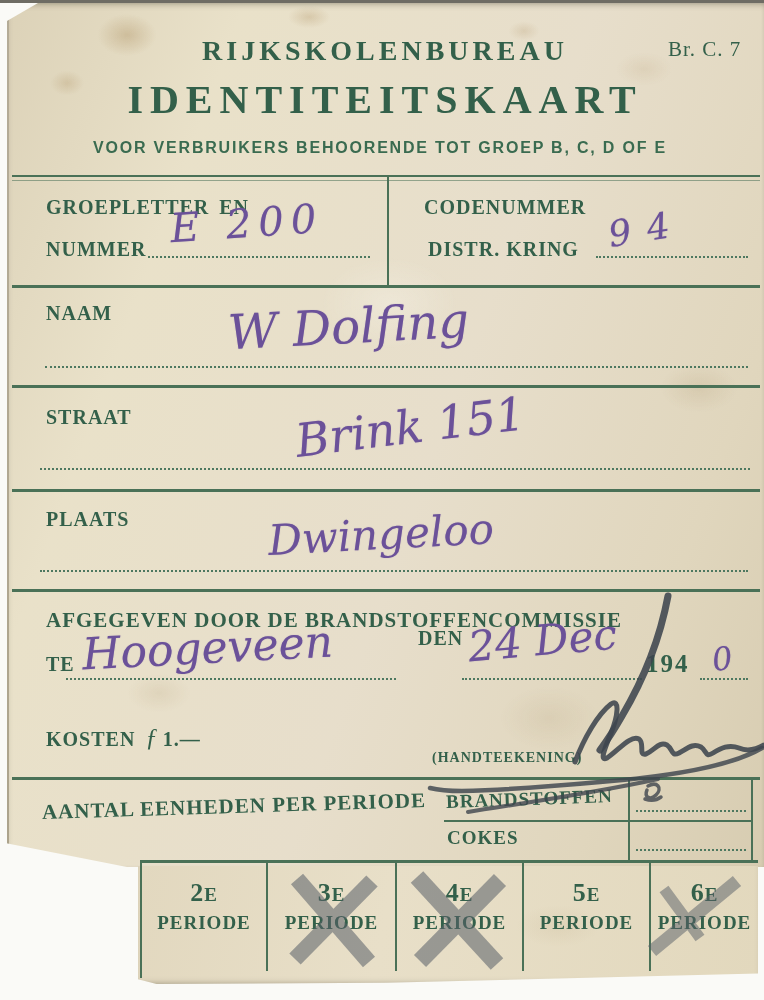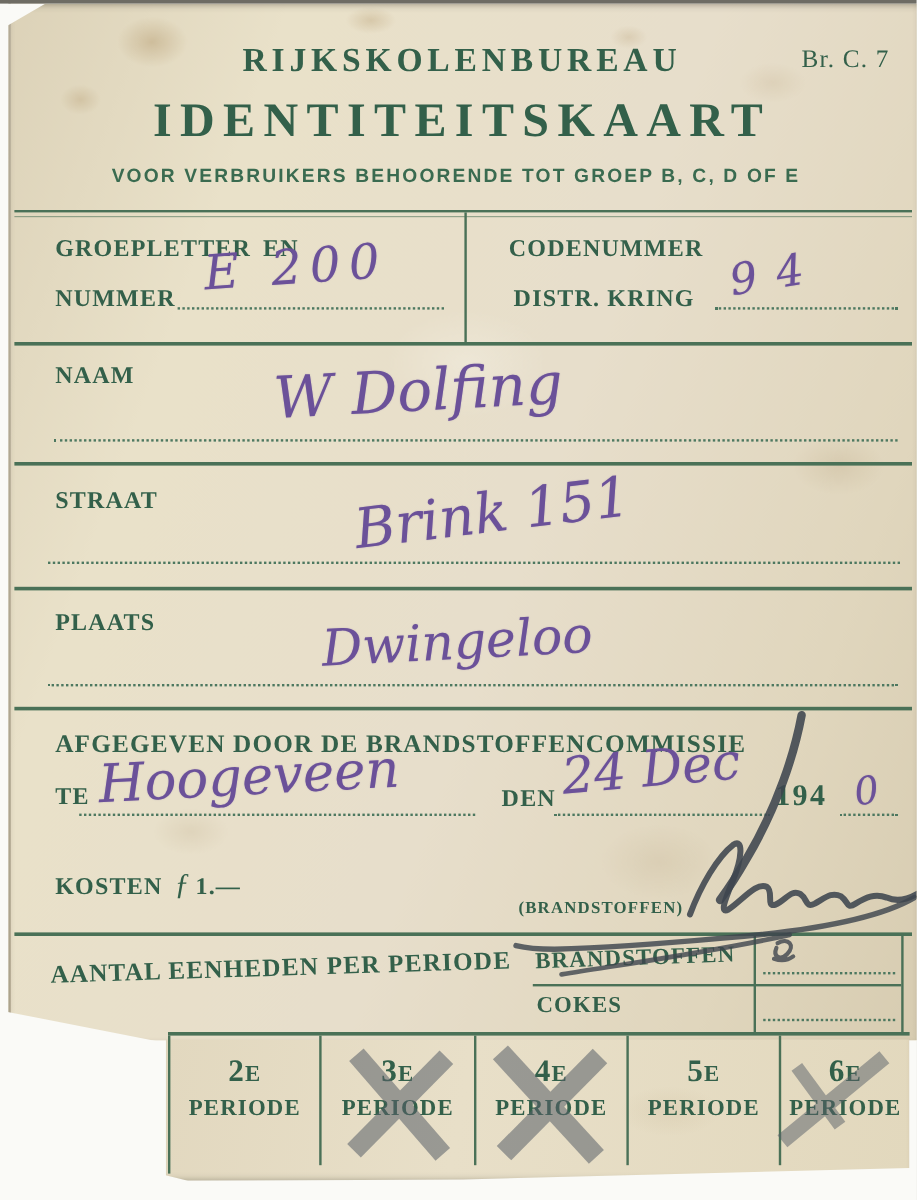--- a/index.html
+++ b/index.html
@@ -126,29 +126,29 @@
 
   <div class="pr lbl" style="left:46px;top:406px;">STRAAT</div>
   <div class="hw" style="left:295px;top:400px;font-size:46px;transform:rotate(-7deg);">Brink 151</div>
 
   <div class="pr lbl" style="left:46px;top:508px;">PLAATS</div>
   <div class="hw" style="left:268px;top:510px;font-size:42px;transform:rotate(-3deg);">Dwingeloo</div>
 
   <div class="pr lbl" style="left:46px;top:608px;font-size:21px;">AFGEGEVEN DOOR DE BRANDSTOFFENCOMMISSIE</div>
   <div class="pr lbl" style="left:46px;top:653px;">TE</div>
   <div class="hw" style="left:82px;top:622px;font-size:44px;transform:rotate(-3deg);">Hoogeveen</div>
-  <div class="pr lbl" style="left:418px;top:655px;">DEN</div>
+  <div class="pr lbl" style="left:418px;top:627px;">DEN</div>
   <div class="hw" style="left:468px;top:616px;font-size:42px;transform:rotate(-5deg);">24 Dec</div>
   <div class="pr yr" style="left:646px;top:650px;">194</div>
   <div class="hw" style="left:712px;top:640px;font-size:32px;transform:rotate(-8deg);">0</div>
 
   <div class="pr lbl" style="left:46px;top:724px;">
     <span>KOSTEN</span><span class="flor">ƒ</span><span>1.—</span>
   </div>
-  <div class="pr hand-lbl" style="left:432px;top:750px;">(BRANDSTOFFEN)</div>
+  <div class="pr hand-lbl" style="left:432px;top:750px;">(HANDTEEKENING)</div>
 
   <div class="pr lbl" style="left:42px;top:800px;font-size:21px;transform:rotate(-1.8deg);transform-origin:left center;">AANTAL EENHEDEN PER PERIODE</div>
   <div class="pr lbl" style="left:446px;top:788px;font-size:19px;transform:rotate(-2deg);">BRANDSTOFFEN</div>
   <div class="pr lbl" style="left:447px;top:827px;font-size:19px;">COKES</div>
 
   <div class="cell" style="left:142px;width:124px;">
     <div class="num"><span>2</span><span class="sfx">E</span></div>
     <div class="word">PERIODE</div>
   </div>
   <div class="cell" style="left:268px;width:127px;">

